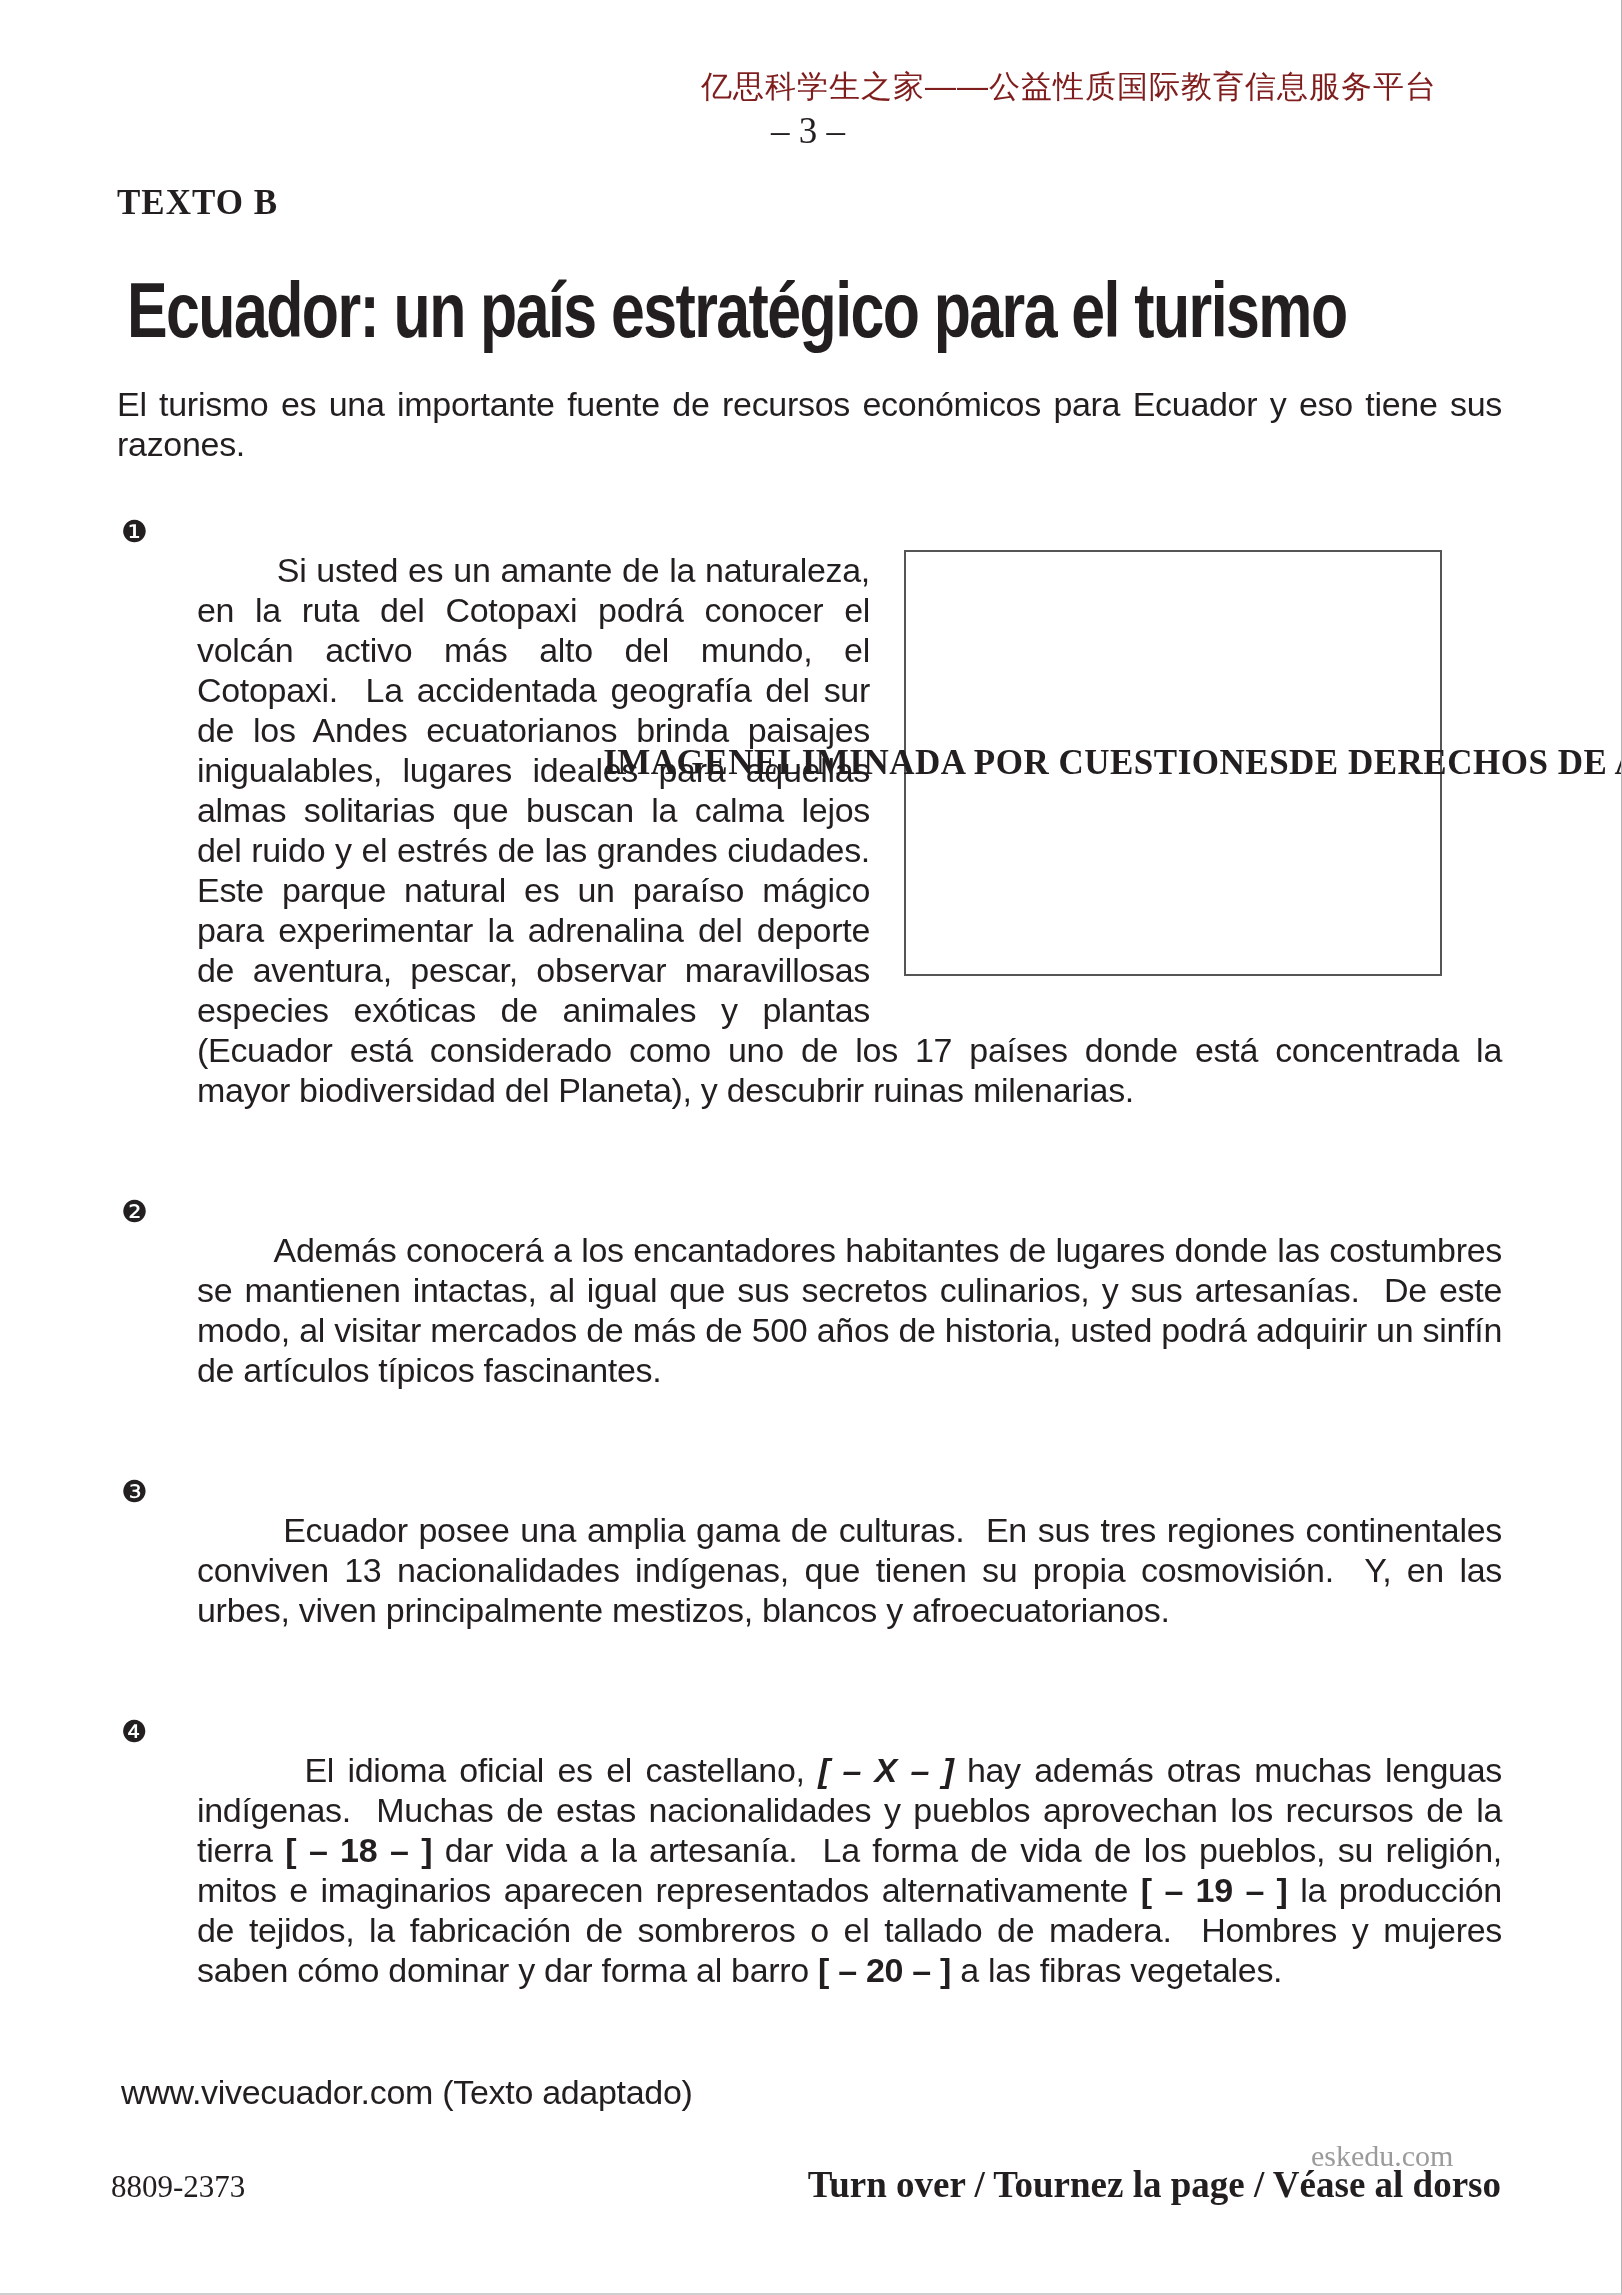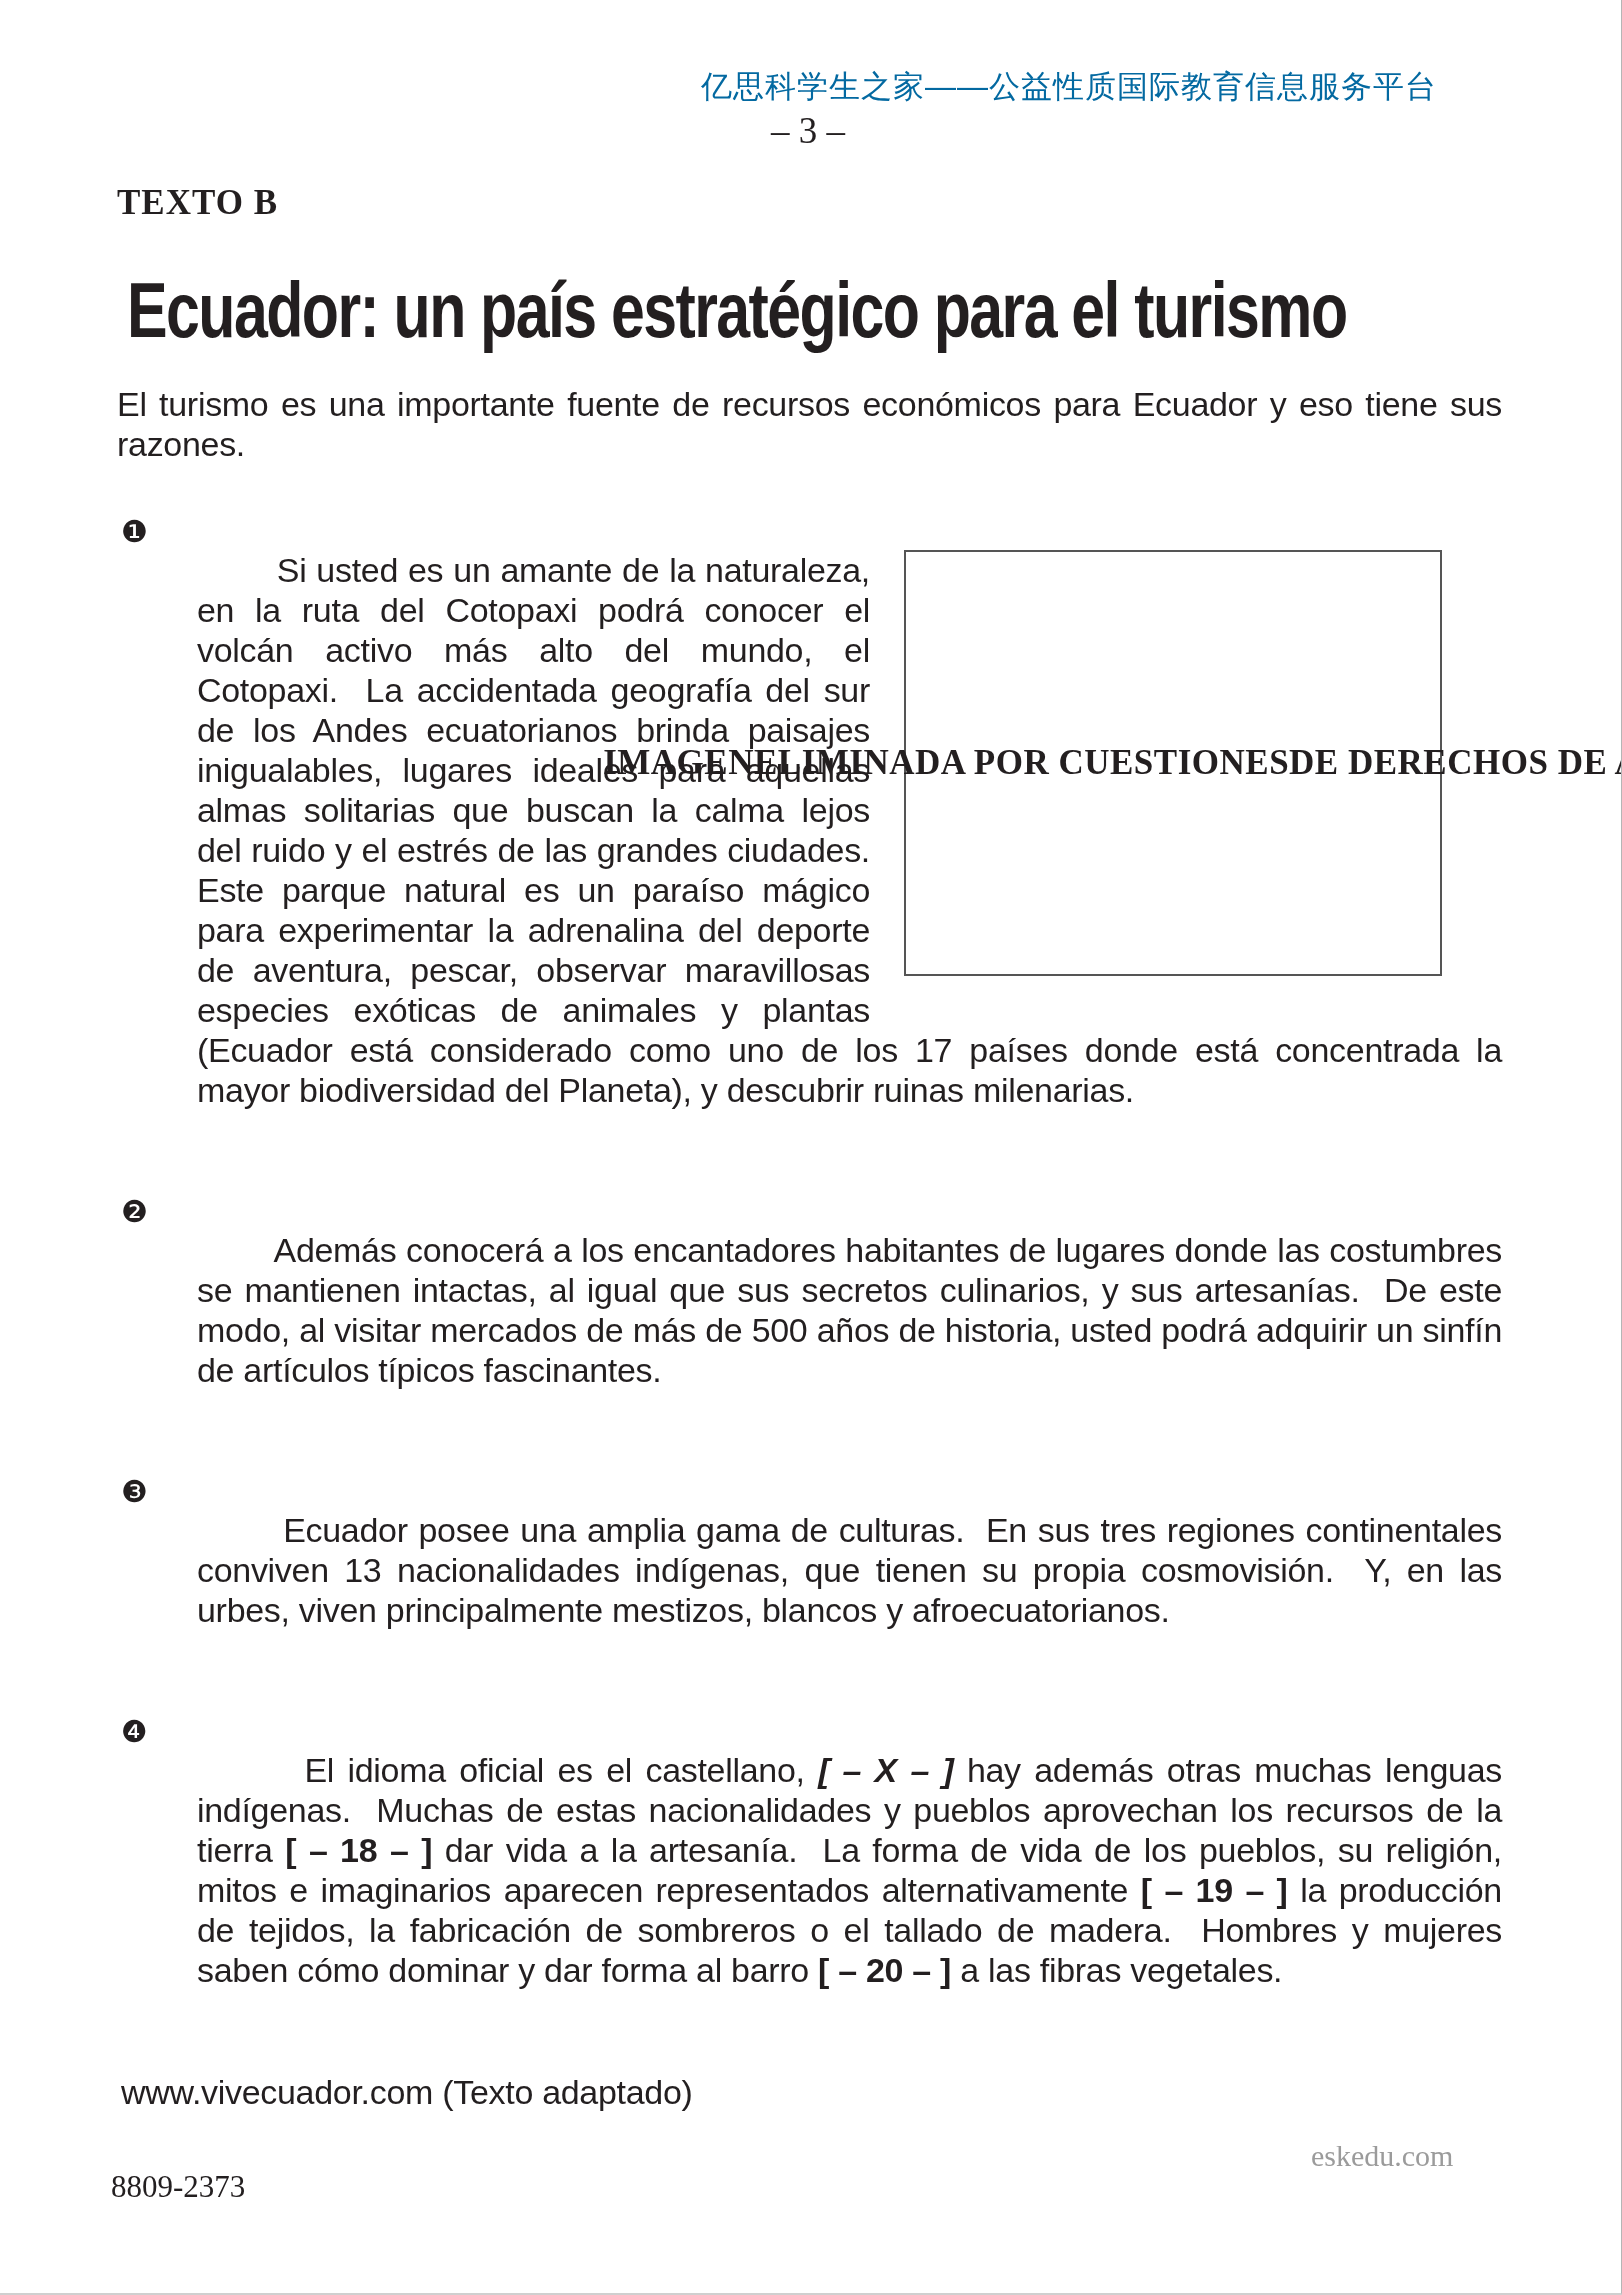--- a/index.html
+++ b/index.html
@@ -11,21 +11,21 @@
     border-right:2px solid #b5b5b5;
     border-bottom:2px solid #cfcfcf;
     overflow:hidden;
     color:#231f20;
     box-sizing:border-box;
   }
   
   .cn-watermark {
     position:absolute; top:66px; right:184px;
     font-family:"Liberation Sans", sans-serif;
-    font-size:31px; color:#0369a1; letter-spacing:1px;
+    font-size:31px; color:#7f1d1d; letter-spacing:1px;
     white-space:nowrap;
   }
   .page-number {
     position:absolute; top:109px; left:771px;
     font-family:"Liberation Serif", serif;
     font-size:37px; color:#231f20;
   }
   .paper-code {
     position:absolute; top:107px; right:102px;
     font-family:"Liberation Serif", serif;
@@ -156,15 +156,16 @@
       <div class="ptext">
         <span><span>El idioma oficial es el castellano, </span><span class="seg-b seg-i">[ – X – ]</span><span> hay además otras muchas lenguas indígenas.  Muchas de estas nacionalidades y pueblos aprovechan los recursos de la tierra </span><span class="seg-b">[ – 18 – ]</span><span> dar vida a la artesanía.  La forma de vida de los pueblos, su religión, mitos e imaginarios aparecen representados alternativamente </span><span class="seg-b">[ – 19 – ]</span><span> la producción de tejidos, la fabricación de sombreros o el tallado de madera.  Hombres y mujeres saben cómo dominar y dar forma al barro </span><span class="seg-b">[ – 20 – ]</span><span> a las fibras vegetales.</span></span>
       </div>
     </div>
 
     <div class="attribution">www.vivecuador.com (Texto adaptado)</div>
   </div>
 
   <div class="footer-left">8809-2373</div>
   <div class="eskedu-watermark">eskedu.com</div>
+  <div class="footer-right">Turn over / Tournez la page / Véase al dorso</div>
 
 </div>
 
 
 </body></html>

